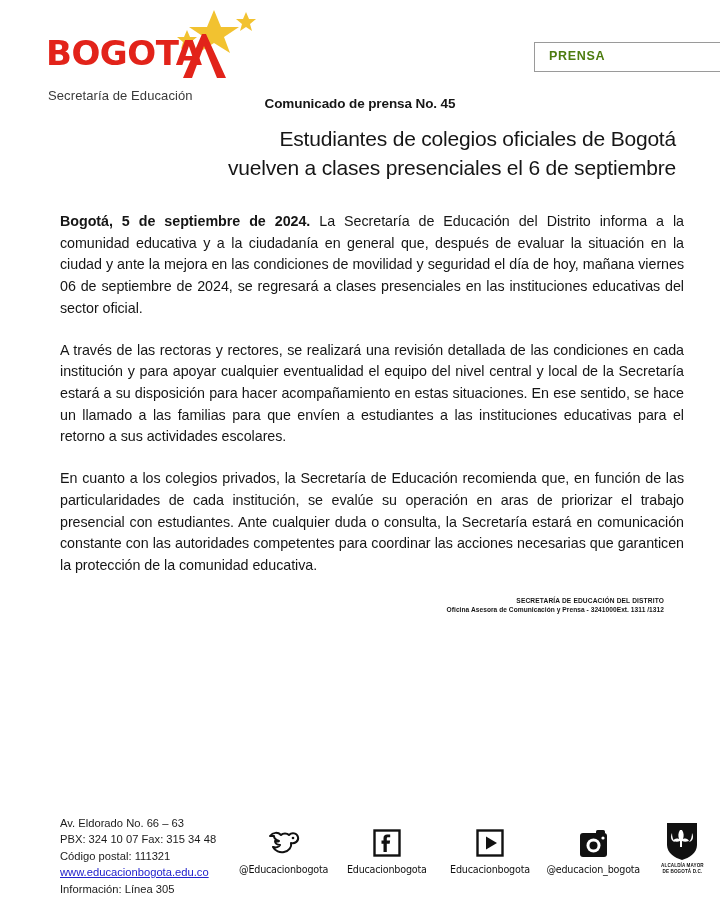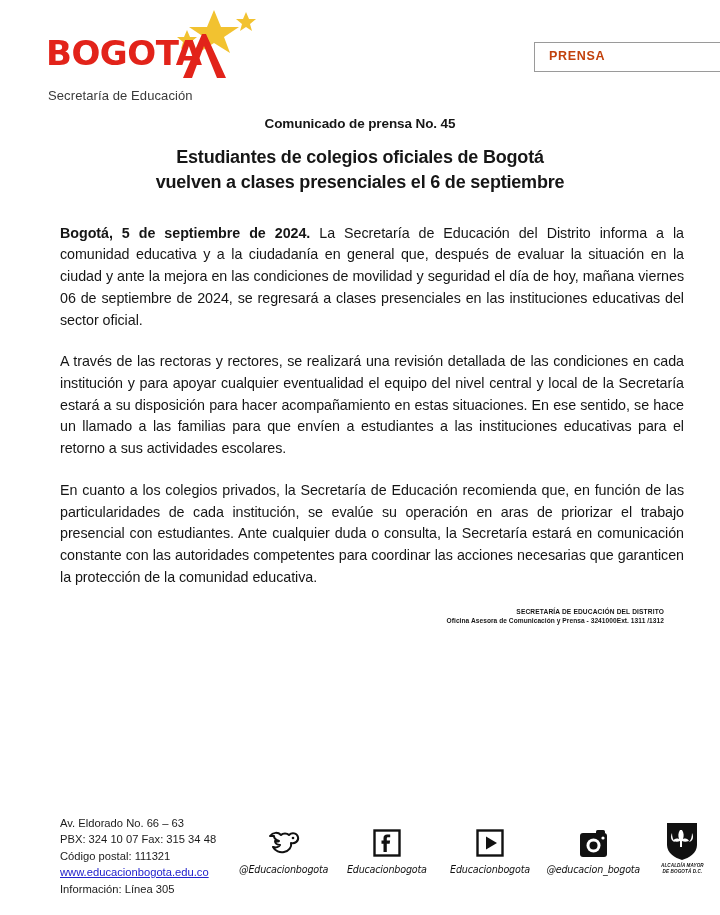--- a/index.html
+++ b/index.html
@@ -73,36 +73,36 @@
     border-right: none;
     background: #ffffff;
     box-sizing: border-box;
   }
   .prensa-label {
     position: absolute;
     left: 14px;
     top: 6px;
     font-size: 12.5px;
     font-weight: bold;
-    color: #c2410c;
+    color: #4d7c0f;
     letter-spacing: 0.7px;
   }
 
   
   .doc-kicker {
     text-align: center;
     font-size: 13.5px;
     font-weight: bold;
-    margin-top: 20px;
+    margin-top: 0;
     letter-spacing: -0.1px;
   }
   .doc-title {
-    text-align: center;
-    font-size: 18px;
-    font-weight: bold;
+    text-align: right;
+    font-size: 21px;
+    font-weight: normal;
     line-height: 1.38;
     margin: 14px 44px 0 44px;
     letter-spacing: -0.2px;
   }
 
   
   .body-wrap {
     margin: 0 36px 0 60px;
     padding-top: 28px;
   }
@@ -156,21 +156,20 @@
     display: inline-block;
   }
   .socials {
     position: absolute;
     left: 232px;
     top: 6px;
     width: 488px;
     display: flex;
     align-items: flex-end;
     justify-content: space-between;
-    font-style: italic;
   }
   .social {
     display: flex;
     flex-direction: column;
     align-items: center;
     width: 118px;
   }
   .social .glyph {
     height: 34px;
     display: flex;

